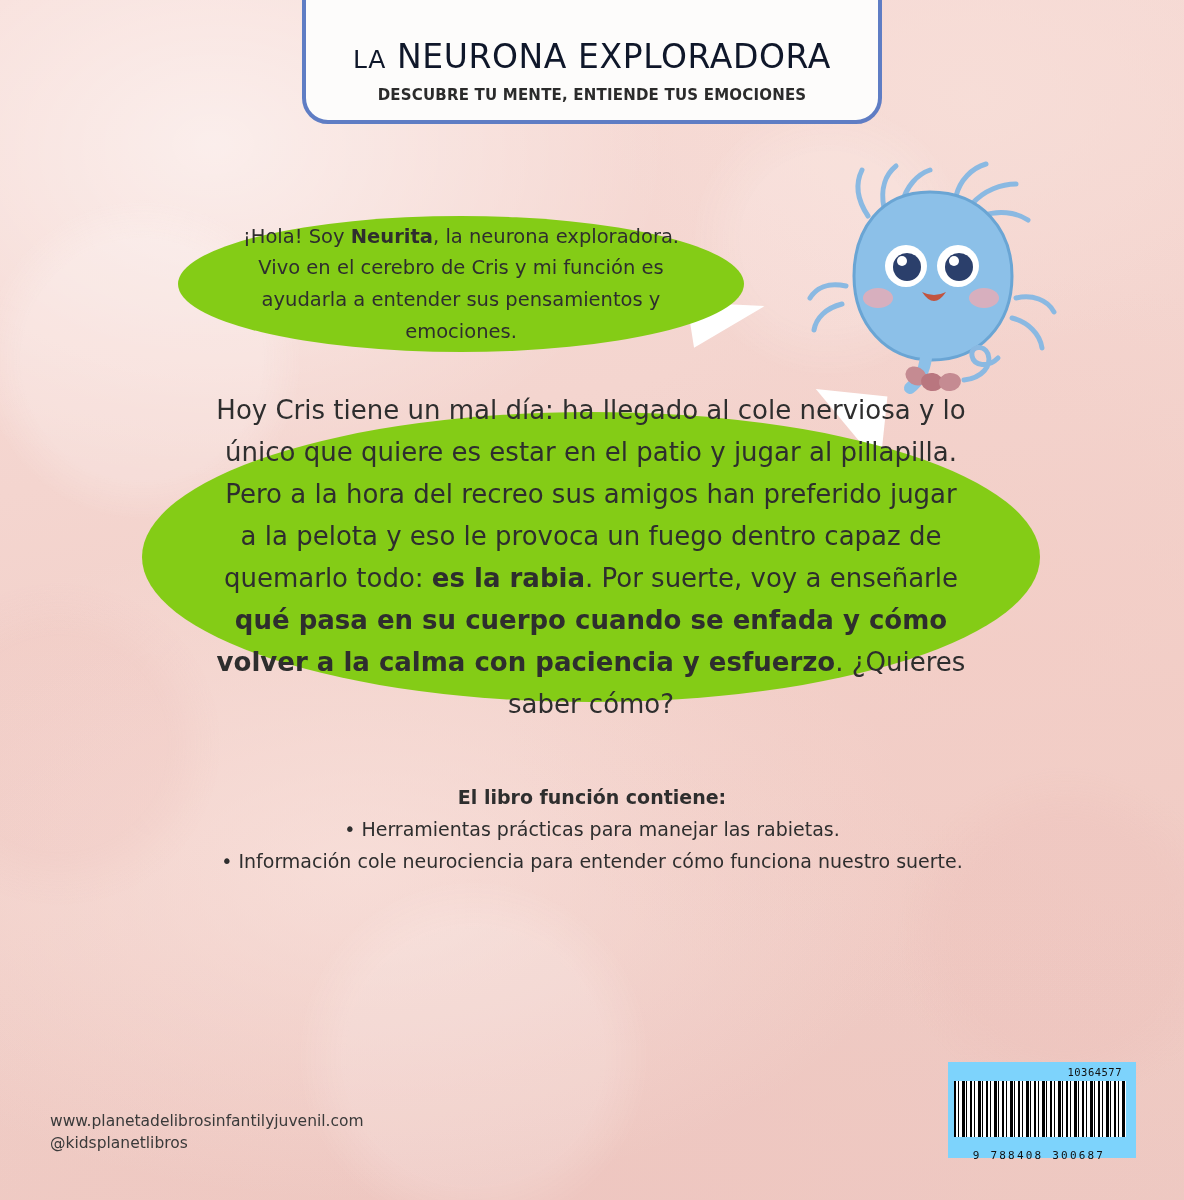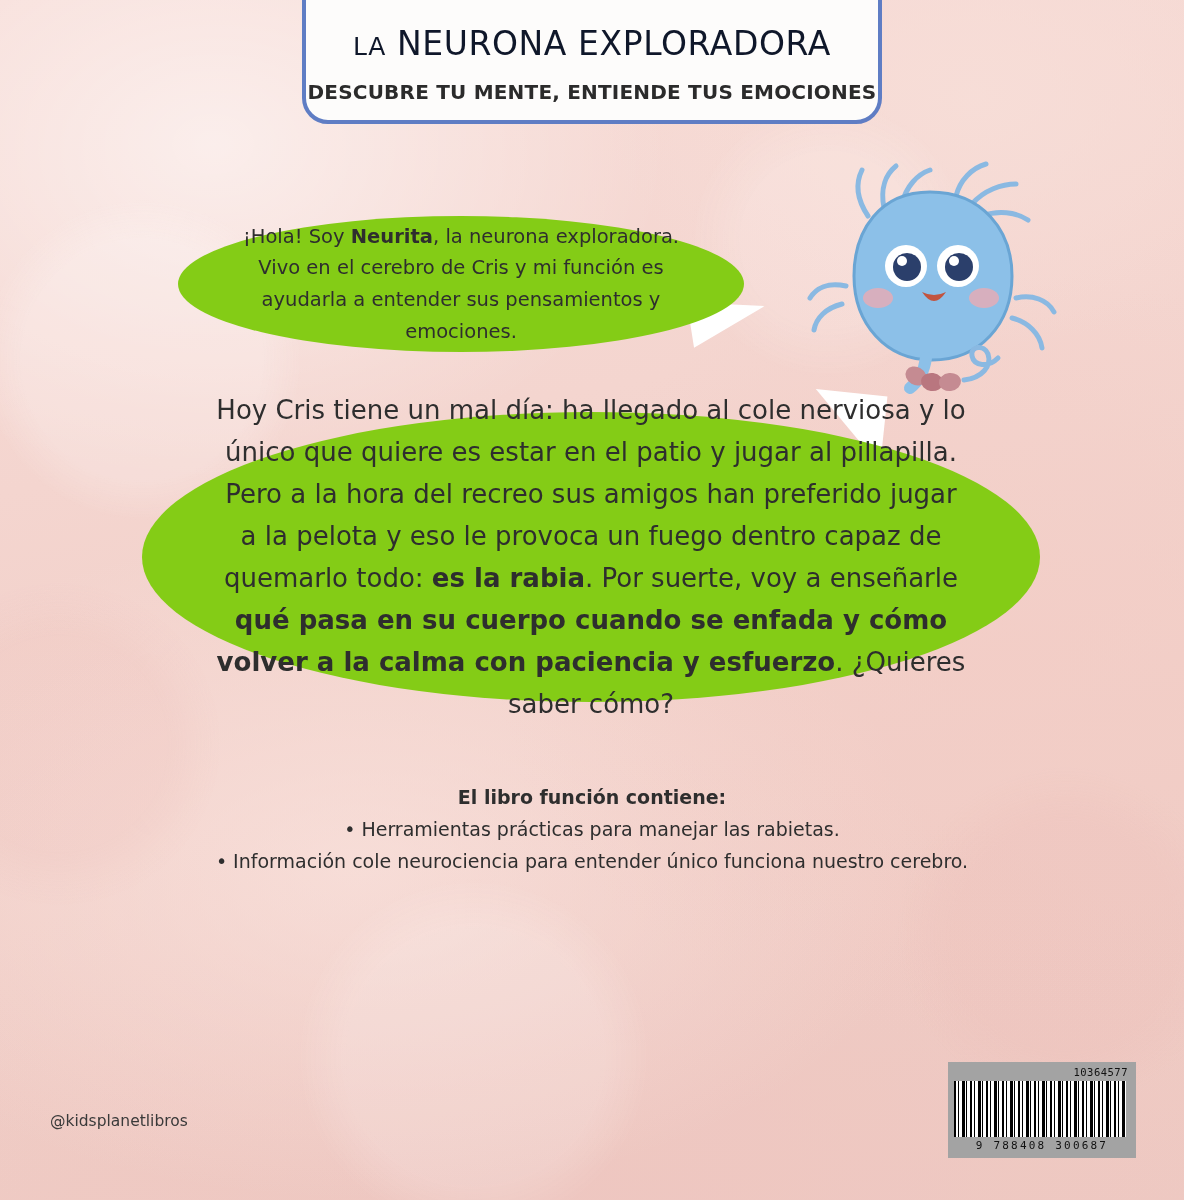--- a/index.html
+++ b/index.html
@@ -62,22 +62,22 @@
   #title-main {
     font-family: "DejaVu Sans", sans-serif;
     font-size: 33px;
     letter-spacing: .6px;
     color: #0f172a;
     font-weight: 400;
     white-space: nowrap;
   }
   #title-main .small { font-size: 25px; }
   #title-sub {
-    margin-top: 17px;
-    font-size: 20px;
+    margin-top: 10px;
+    font-size: 15px;
     font-weight: 700;
     color: #2b2b2b;
     letter-spacing: .2px;
     white-space: nowrap;
   }
 
   
   .bubble {
     position: absolute;
     background: #84cc16;
@@ -173,24 +173,24 @@
   }
   #footer-web div { white-space: nowrap; }
 
   
   #barcode-box {
     position: absolute;
     left: 948px;
     top: 1062px;
     width: 188px;
     height: 96px;
-    background: #a3a3a3;
+    background: #7dd3fc;
     z-index: 5;
     box-sizing: border-box;
-    padding: 4px 6px 2px 6px;
+    padding: 4px 12px 2px 6px;
   }
   #barcode-num-top {
     text-align: right;
     font-family: "DejaVu Sans Mono", monospace;
     font-size: 10.5px;
     color: #111;
     padding-right: 2px;
     letter-spacing: .5px;
   }
   #barcode-bars {
@@ -207,21 +207,21 @@
       #fff 11px, #fff 12px,
       #000 12px, #000 13px,
       #fff 13px, #fff 16px
     );
   }
   #barcode-num-bottom {
     font-family: "DejaVu Sans Mono", monospace;
     font-size: 11px;
     letter-spacing: 2.2px;
     color: #111;
-    margin-top: 2px;
+    margin-top: 12px;
     text-align: center;
   }
 </style>
 </head>
 <body>
 
 <div id="bg"></div>
 
 <div id="title-plate">
   <div id="title-main">
@@ -280,24 +280,25 @@
       <ellipse cx="126" cy="224" rx="11" ry="9" fill="#b9767f" transform="rotate(8 126 224)"></ellipse>
       <ellipse cx="144" cy="224" rx="11" ry="9" fill="#c58b92" transform="rotate(-6 144 224)"></ellipse>
     </g>
     <path d="M158 222 C176 220 186 208 182 196 C178 186 164 188 166 198 C168 208 182 210 192 200" fill="none" stroke="#8ab9e2" stroke-width="5" stroke-linecap="round"></path>
   </svg>
 </div>
 
 <div id="extras">
   <div class="head">El libro función contiene:</div>
   <div><span>• Herramientas prácticas para </span><b>manejar las rabietas</b><span>.</span></div>
-  <div><span>• Información cole </span><b>neurociencia</b><span> para entender único funciona nuestro cerebro.</span></div>
+  <div><span>• Información cole </span><b>neurociencia</b><span> para entender cómo funciona nuestro suerte.</span></div>
 </div>
 
 <div id="footer-web">
+  <div>www.planetadelibrosinfantilyjuvenil.com</div>
   <div>@kidsplanetlibros</div>
 </div>
 
 <div id="barcode-box">
   <div id="barcode-num-top">10364577</div>
   <div id="barcode-bars"></div>
   <div id="barcode-num-bottom">9 788408 300687</div>
 </div>
 
 </body></html>

